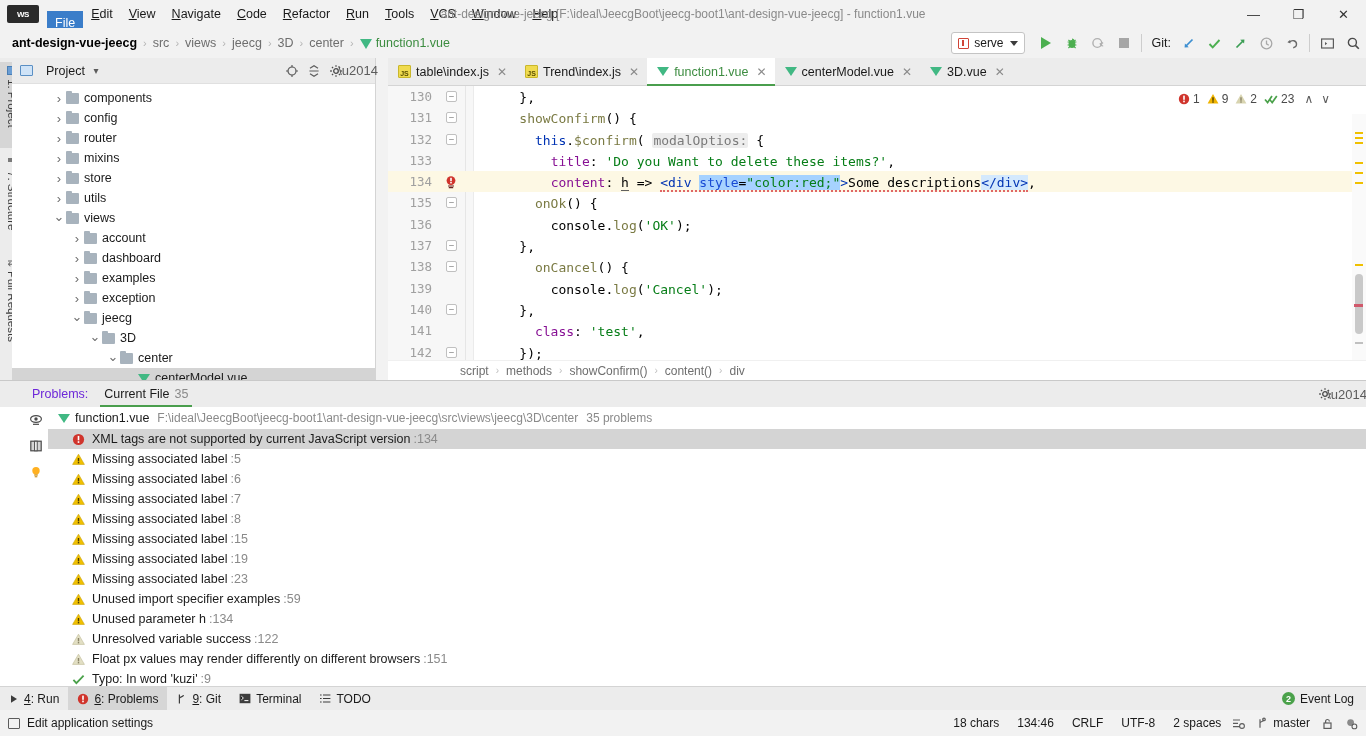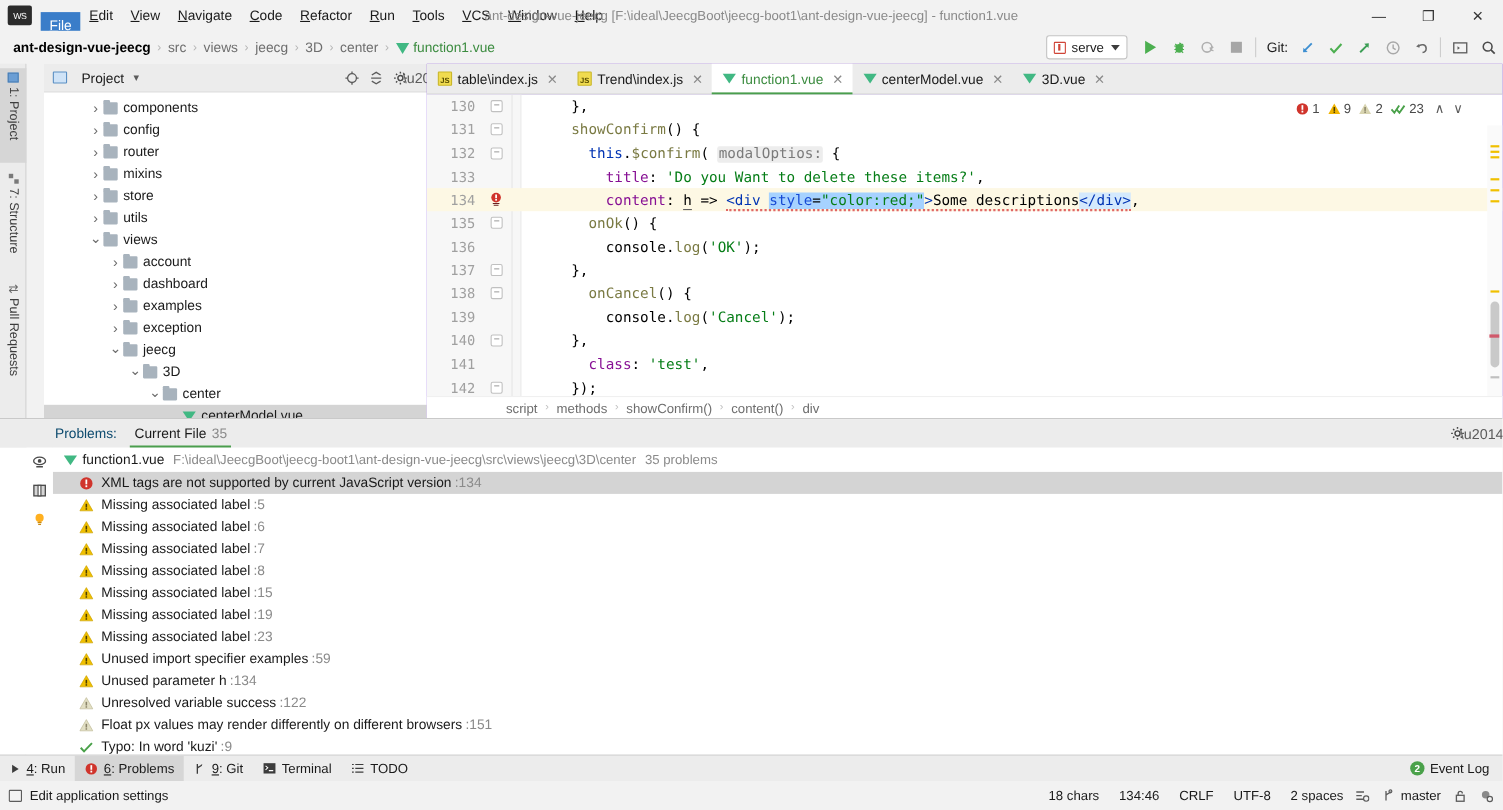--- a/index.html
+++ b/index.html
@@ -14,22 +14,22 @@
     -webkit-font-smoothing: antialiased;
   }
   .app { position: relative; width: 1366px; height: 736px; background: #f2f2f2; }
 
   
   .titlebar {
     position: absolute; left:0; top:0; width:1366px; height:28px;
     background:#f2f2f2; display:flex; align-items:center;
   }
   .ws-logo {
-    width:22px; height:18px; margin-left:7px; margin-right:8px;
-    background:#2b2b2b; color:#fff; font-size:8px; font-weight:normal;
+    width:32px; height:18px; margin-left:7px; margin-right:8px;
+    background:#2b2b2b; color:#fff; font-size:8px; font-weight:bold;
     display:flex; align-items:center; justify-content:center;
     border-radius:2px; letter-spacing:-0.5px;
   }
   .menubar { display:flex; align-items:center; height:28px; }
   .menu-item {
     padding:4px 8px; font-size:12.5px; color:#1a1a1a; cursor:default;
     line-height:16px;
   }
   .menu-item.active { background:#3a7dc9; color:#fff;margin-top:17px; }
   .menu-item u { text-decoration:underline; }
@@ -103,21 +103,21 @@
   .vtab.active { background:#d6d6d6; }
   .vtab .vico { margin-bottom:4px; }
   .blue-sq { width:10px;height:9px;background:#6b9ed4;border:1px solid #4a7fb5; display:inline-block;}
   .grid-ico { width:9px;height:9px; display:inline-block; position:relative; }
   .grid-ico::before{content:"";position:absolute;left:0;top:0;width:4px;height:4px;background:#7a7a7a;}
   .grid-ico::after{content:"";position:absolute;right:0;bottom:0;width:4px;height:4px;background:#7a7a7a;}
   .star-ico { color:#9a9a9a; font-size:12px; }
 
   
   .project-panel {
-    position:absolute; left:40px; top:58px; width:364px; height:322px;
+    position:absolute; left:12px; top:58px; width:364px; height:322px;
     background:#fff; border-right:1px solid #d4d4d4;
   }
   .panel-header {
     height:26px; background:#ececec; display:flex; align-items:center;
     border-bottom:1px solid #e0e0e0;
   }
   .panel-title { font-size:12.5px; color:#1a1a1a; margin-left:8px; }
   .panel-ico-blue {
     width:13px;height:11px;background:#cfe3f7;border:1.5px solid #5a8fc4;
     margin-left:8px; margin-right:5px; border-radius:1px;
@@ -243,21 +243,21 @@
   
   .splitter {
     position:absolute; left:0; top:380px; width:1366px; height:1px; background:#c9c9c9;
   }
   .problems-panel {
     position:absolute; left:0; top:381px; width:1366px; height:305px; background:#fff;
   }
   .pp-header {
     height:26px; background:#ececec; display:flex; align-items:center; position:relative;
   }
-  .pp-title { font-size:12.5px; color:#0c4a6e; margin-left:50px; }
+  .pp-title { font-size:12.5px; color:#6d28d9; margin-left:32px; }
   .pp-tab {
     font-size:12.5px; color:#1a1a1a; margin-left:16px; height:26px;
     display:flex; align-items:center; position:relative; cursor:default;
   }
   .pp-tab.active::after {
     content:""; position:absolute; left:-4px; right:-4px; bottom:0; height:2px; background:#4a9e4d;
   }
   .pp-count { color:#8a8a8a; margin-left:5px; }
   .pp-actions { margin-left:auto; display:flex; align-items:center; padding-right:8px; }
   .pp-side {

